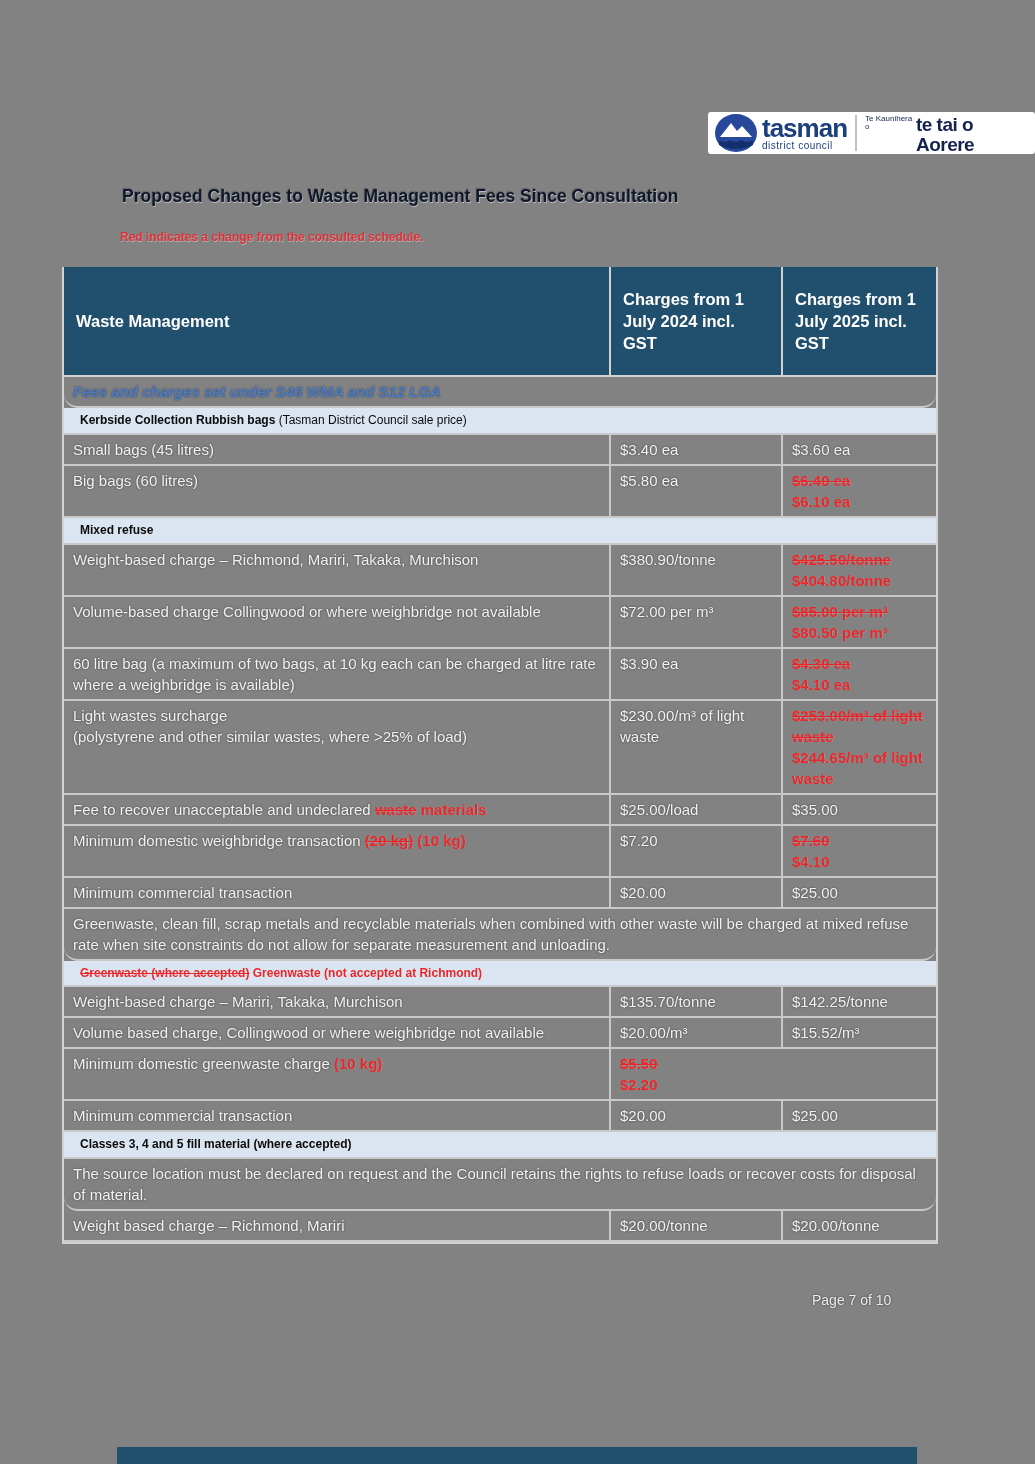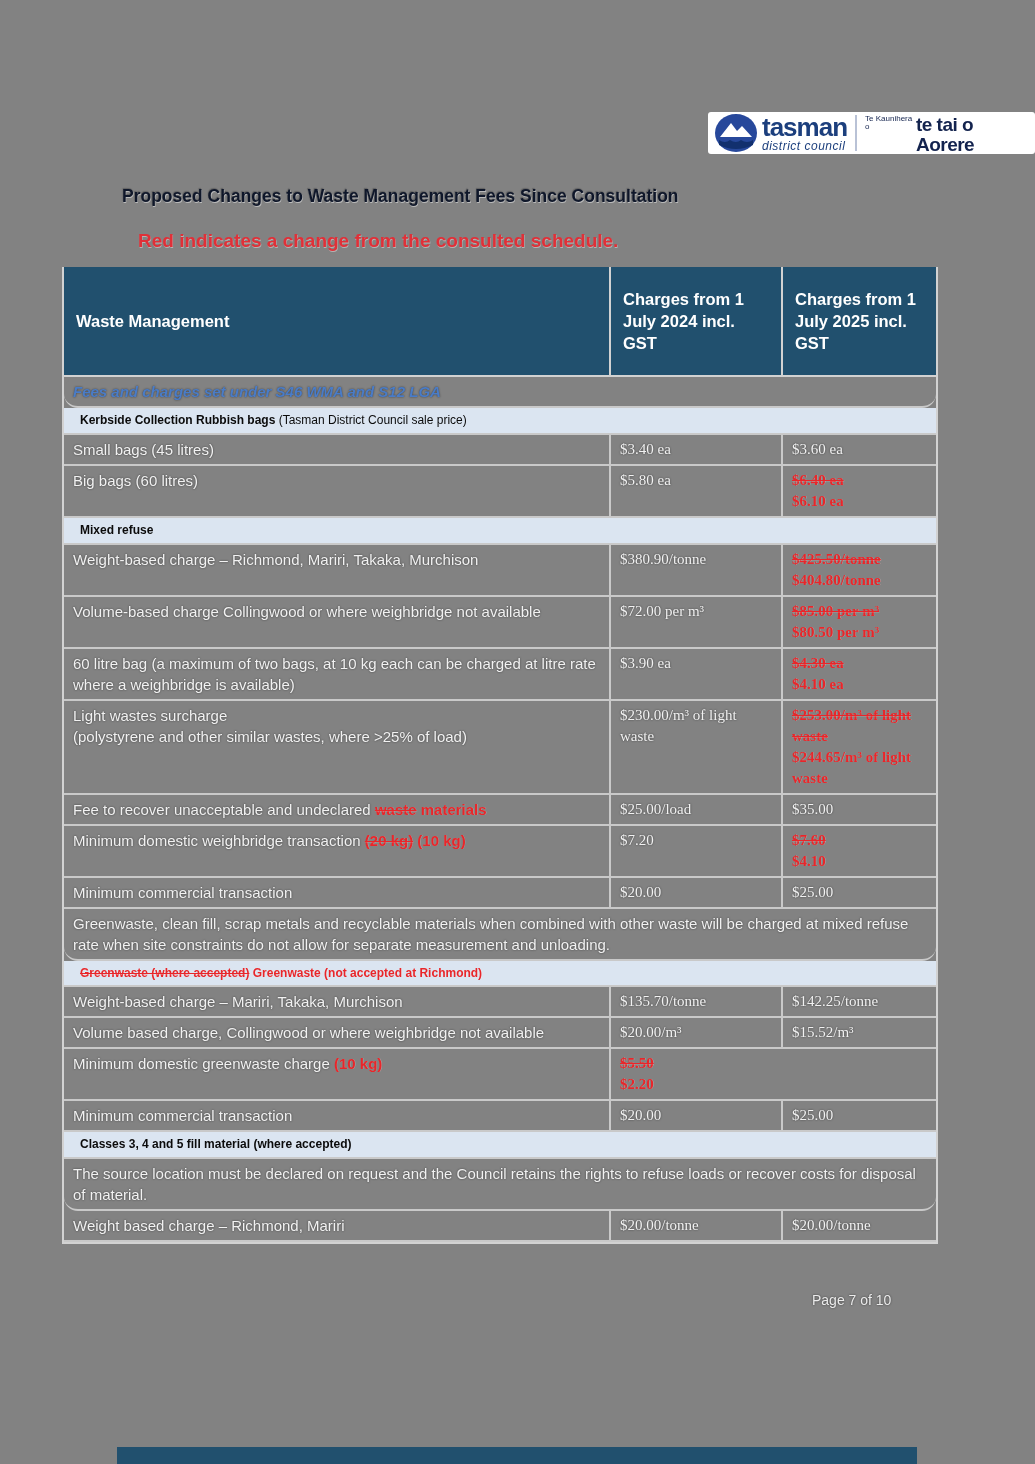--- a/index.html
+++ b/index.html
@@ -8,32 +8,32 @@
   .page {
     position:relative; width:1035px; height:1464px; margin:0 auto;
     background:#828282; overflow:hidden;
   }
   
   .logo { position:absolute; top:112px; left:708px; height:42px; display:flex; align-items:stretch; background:#ffffff; border-radius:3px; padding:3px 6px; }
   .logo-left { display:flex; align-items:center; gap:4px; padding-right:8px; border-right:2px solid #b9c2d6; }
   .logo-circle { width:44px; height:40px; }
   .logo-word { line-height:1; }
   .logo-word .brand { font-size:26px; font-weight:bold; color:#1c3f7d; letter-spacing:-1px; }
-  .logo-word .sub { font-size:12px; color:#1c3f7d; letter-spacing:0.5px;font-style:italic; }
+  .logo-word .sub { font-size:10px; color:#1c3f7d; letter-spacing:0.5px; }
   .logo-right { padding-left:8px; display:flex; flex-direction:row; justify-content:center; line-height:1.05; }
   .logo-right .small { font-size:8px; color:#13234e; }
   .logo-right .big { font-size:19px; font-weight:bold; color:#13234e; letter-spacing:-0.5px; }
   
   .fuzz { filter:blur(0.35px); }
   .doc-title {
     position:absolute; left:122px; top:186px; font-size:17.5px; font-weight:bold;
     color:#0f172a; text-shadow:0.6px 0.6px 0 rgba(255,255,255,0.45), -0.6px -0.6px 1px rgba(0,0,0,0.25);
   }
   .doc-subtitle {
-    position:absolute; left:138px; top:230px; font-size:19px; font-weight:bold;
+    position:absolute; left:120px; top:230px; font-size:12px; font-weight:bold;
     color:#e03038; text-shadow:0.5px 0.5px 0 rgba(255,255,255,0.4);
   }
   
   .fee-table { position:absolute; left:62px; top:267px; width:876px; border:2px solid #d2d2d2; border-top:none; }
   .thead {
     display:grid; grid-template-columns:545px 172px 157px; align-items:center;
     background:#21506e; color:#ffffff; min-height:110px; border-bottom:2px solid #d2d2d2;
   }
   .thead .hcell { padding:10px 12px; font-size:16.5px; font-weight:bold; line-height:1.35; }
   .thead .hcell + .hcell { border-left:2px solid #d2d2d2; align-self:stretch; display:flex; align-items:center; }
@@ -45,21 +45,21 @@
   .row.note { display:block;border-radius:14px; }
   .row.note .cell { color:#f2f2f2; text-shadow:0 0 2px rgba(20,20,20,0.65); }
   .row.section { display:block; background:#dbe5f1; }
   .row.section .cell { color:#0b0b0b; font-size:12px; padding:4px 16px; text-shadow:none; filter:none; }
   .pt-p { }
   .pt-b { font-weight:bold; }
   .pt-r { color:#e8262a; font-weight:bold; text-shadow:0.4px 0.4px 0 rgba(255,255,255,0.35); }
   .pt-rs { color:#e8262a; font-weight:bold; text-decoration:line-through; text-shadow:0.4px 0.4px 0 rgba(255,255,255,0.35); }
   .row.data .pt-r, .row.data .pt-rs { text-shadow:0.4px 0.4px 0 rgba(255,255,255,0.3); }
   .pt-bi { color:#4a7cc7; font-style:italic; font-weight:bold; }
-  .price-line { display:block;font-family:Liberation Serif, serif; }
+  .price-line { display:block; }
   
   .page-number {
     position:absolute; left:812px; top:1292px; font-size:14px; color:#ececec;
     text-shadow:0 0 2px rgba(20,20,20,0.7);
   }
   .next-page-edge { position:absolute; left:117px; top:1447px; width:800px; height:17px; background:#21506e; }
 </style>
 </head>
 <body>
 

